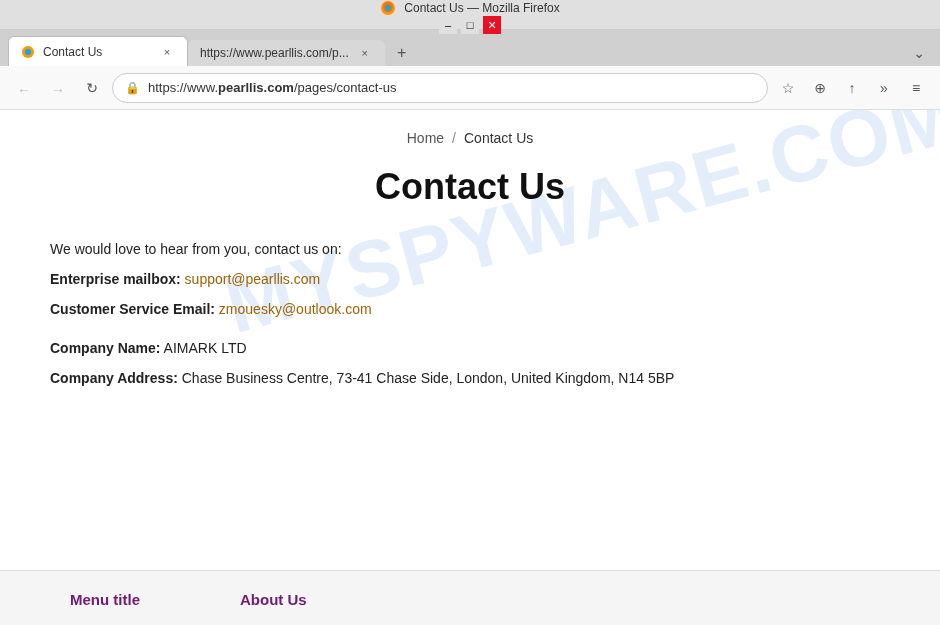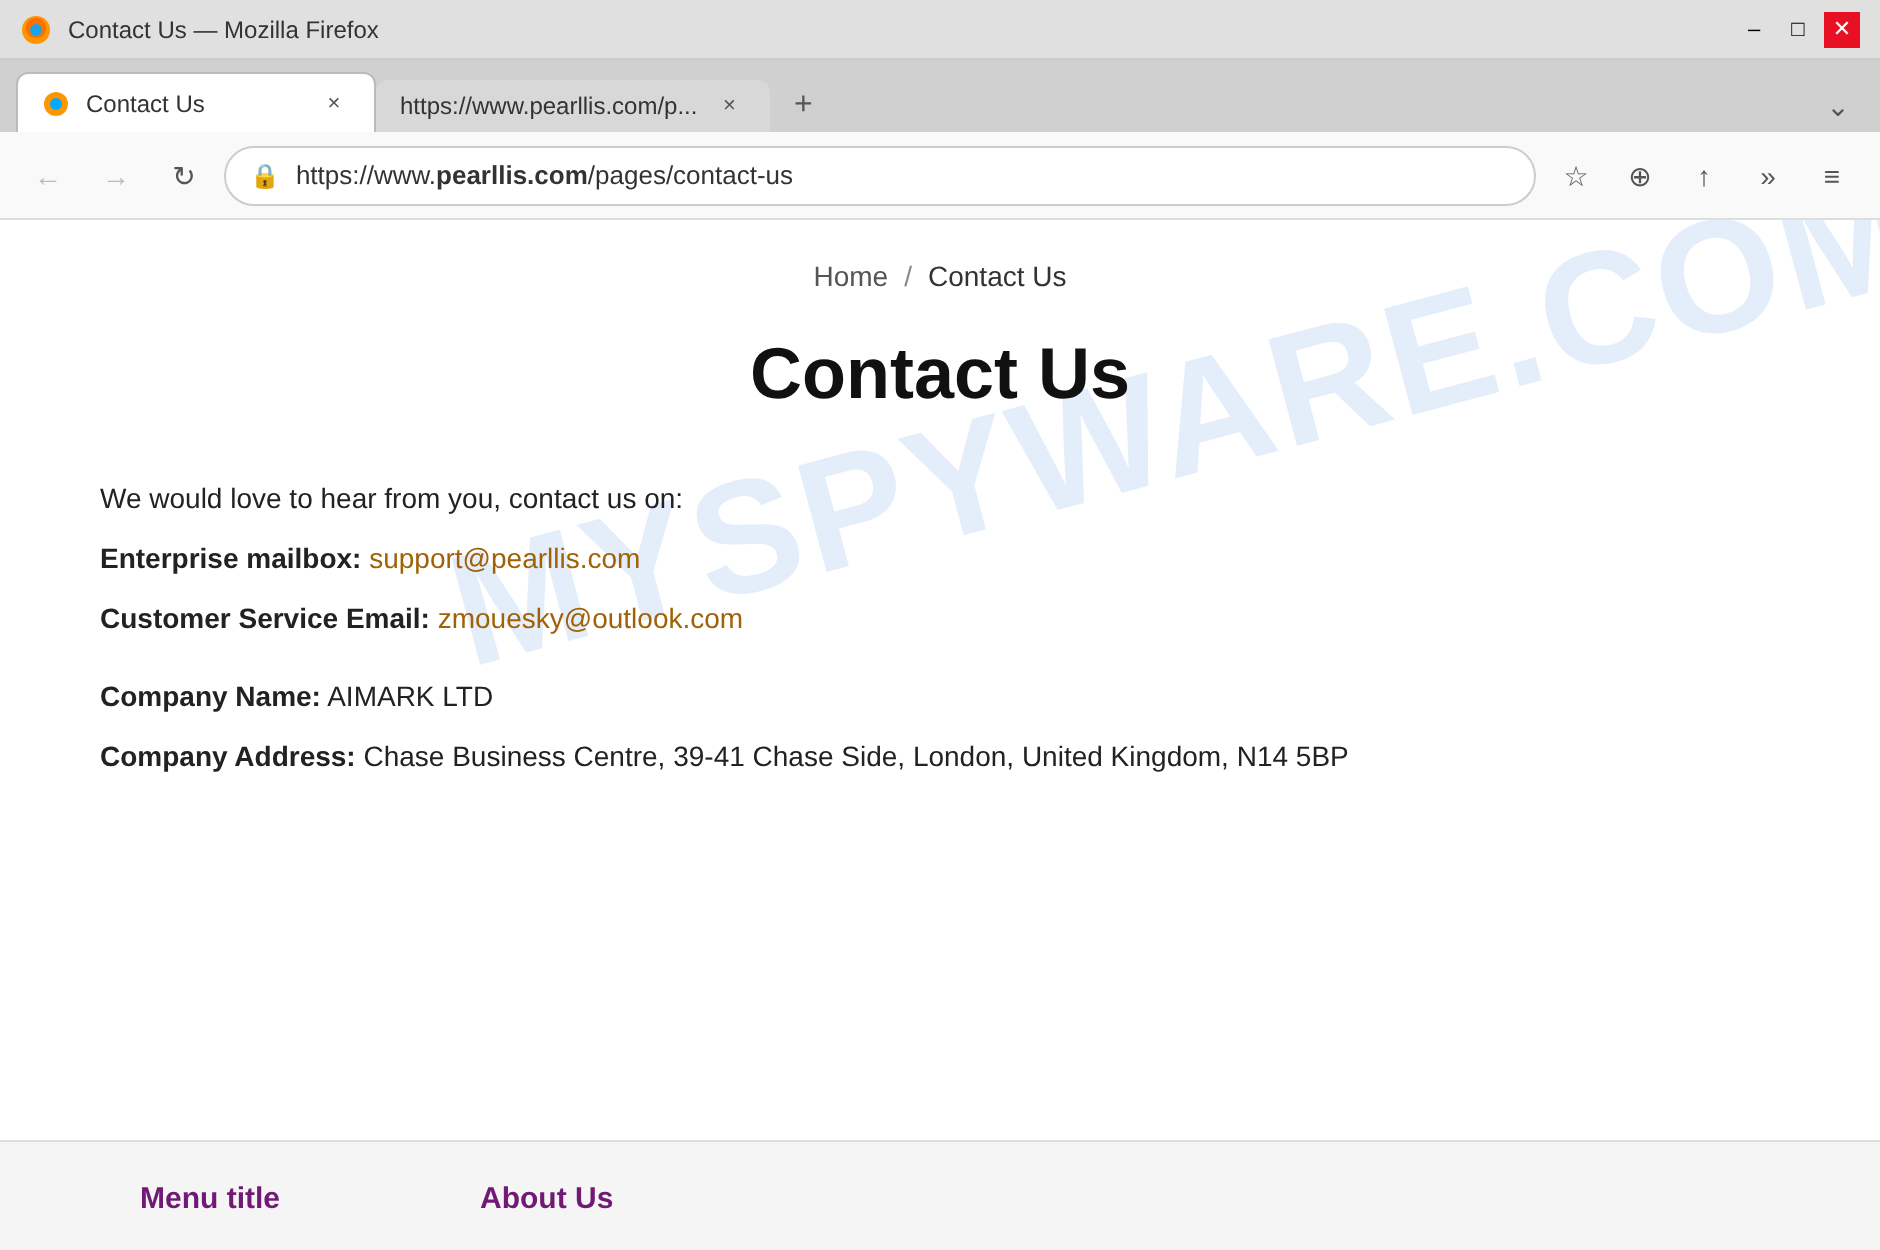--- a/index.html
+++ b/index.html
@@ -8,20 +8,21 @@
     
     .titlebar {
       background: #e0e0e0;
       height: 30px;
       display: flex;
       align-items: center;
       justify-content: space-between;
       padding: 0 10px;
       border-bottom: 1px solid #ccc;
       user-select: none;
+      flex-direction: column;
     }
     .titlebar-left {
       display: flex;
       align-items: center;
       gap: 8px;
     }
     .titlebar-icon {
       width: 16px;
       height: 16px;
     }
@@ -351,21 +352,21 @@
         <a href="#">zmouesky@outlook.com</a>
       </p>
 
       <div class="company-info">
         <p>
           <strong>Company Name:</strong>
           <span>AIMARK LTD</span>
         </p>
         <p>
           <strong>Company Address:</strong>
-          <span>Chase Business Centre, 39-41 Chase Side, London, United Kingdom, N14 5BP</span>
+          <span>Chase Business Centre, 73-41 Chase Side, London, United Kingdom, N14 5BP</span>
         </p>
       </div>
     </div>
 
   </div>
 </div>
 
 <div class="footer">
   <div class="footer-col">
     <h3>Menu title</h3>

